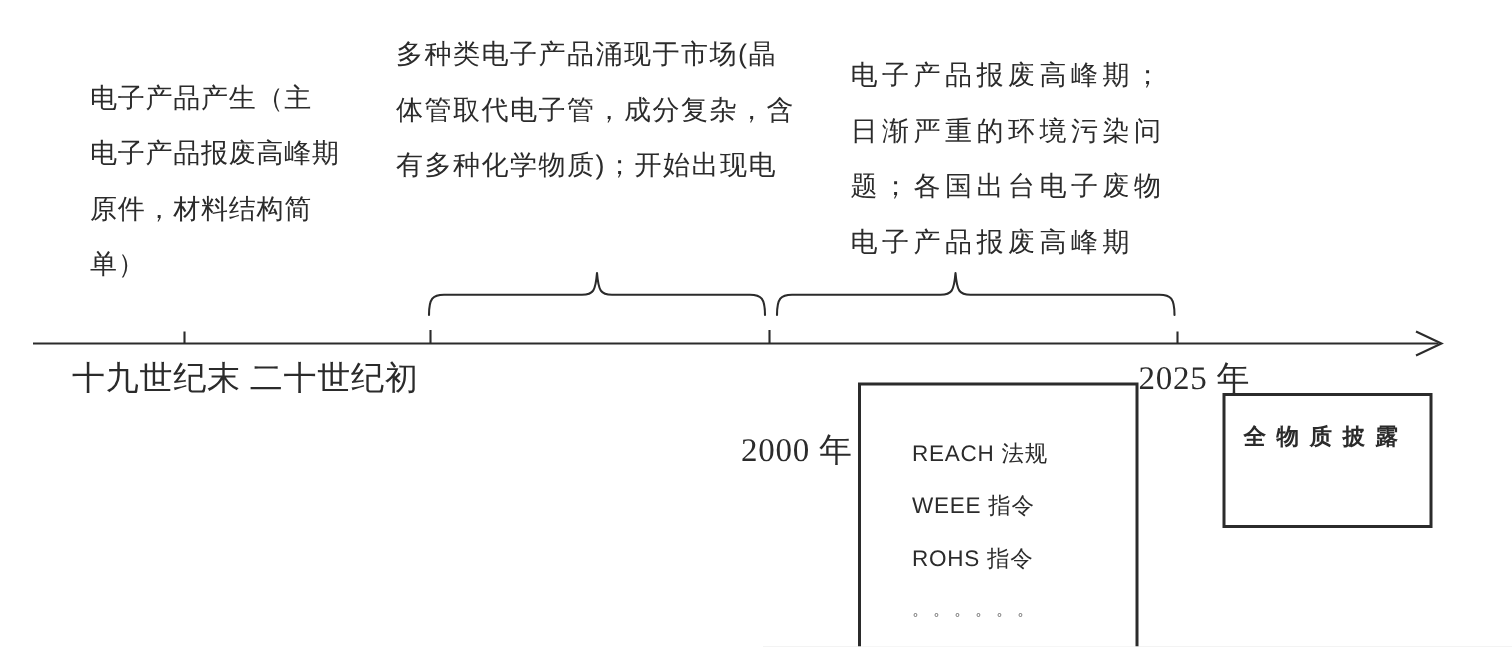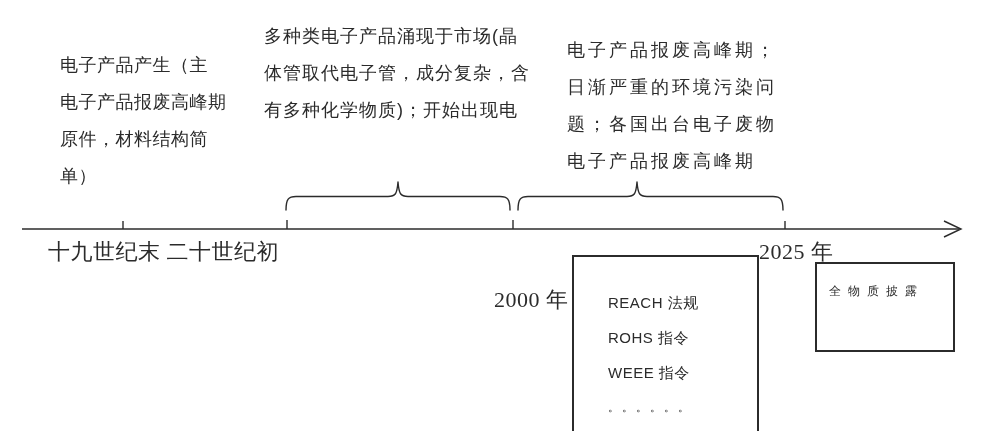--- a/index.html
+++ b/index.html
@@ -17,21 +17,21 @@
   .block .ln { height:37px; }
   .b1 { letter-spacing:0.5px; }
   .b2 { letter-spacing:1px; }
   .b3 { letter-spacing:3px; }
   .axis-label { position:absolute; font-size:22px; line-height:20px; letter-spacing:0.5px; white-space:nowrap;font-family:Liberation Serif, serif; }
   .box { position:absolute; border:2px solid var(--ink); background:var(--bg); box-sizing:content-box; }
   .reg-box { left:572px; top:255px; width:151px; height:154px; padding:16px; }
   .reg-items { padding:12px 0 0 18px; font-size:15px; line-height:35px; letter-spacing:0.5px; }
   .reg-items .dots { font-size:11px; letter-spacing:3px; line-height:35px; }
   .fmd-box { left:815px; top:262px; width:136px; height:86px; }
-  .fmd-inner { padding:10px 0 0 12px; font-size:12px; line-height:35px; }
+  .fmd-inner { padding:10px 0 0 12px; font-size:15px; line-height:35px;font-weight:bold; }
   .fmd-l1 { letter-spacing:7px; }
   .fmd-l2 { letter-spacing:0.5px; }
 </style>
 </head>
 <body>
 
 <div class="canvas">
 
   <svg class="gfx" width="1008" height="431" viewBox="0 0 1008 431">
     <line class="stroke" x1="22" y1="229" x2="959" y2="229"></line>
@@ -64,22 +64,22 @@
     <div class="ln">电子产品报废高峰期</div>
   </div>
 
   <div class="axis-label" style="left:48px; top:242px;">十九世纪末 二十世纪初</div>
   <div class="axis-label" style="left:494px; top:242px;margin-top:48px;">2000 年</div>
   <div class="axis-label" style="left:759px; top:242px;">2025 年</div>
 
   <div class="box reg-box">
     <div class="reg-items">
       <div>REACH 法规</div>
+      <div>WEEE 指令</div>
       <div>ROHS 指令</div>
-      <div>WEEE 指令</div>
       <div class="dots">。。。。。。</div>
     </div>
   </div>
 
   <div class="box fmd-box">
     <div class="fmd-inner">
       <div class="fmd-l1">全物质披露</div>
     </div>
   </div>
 

